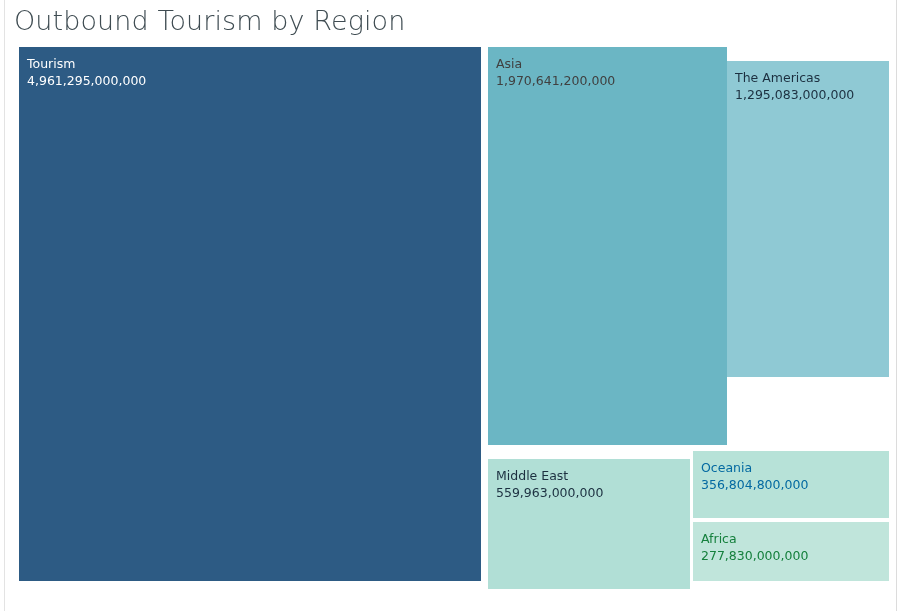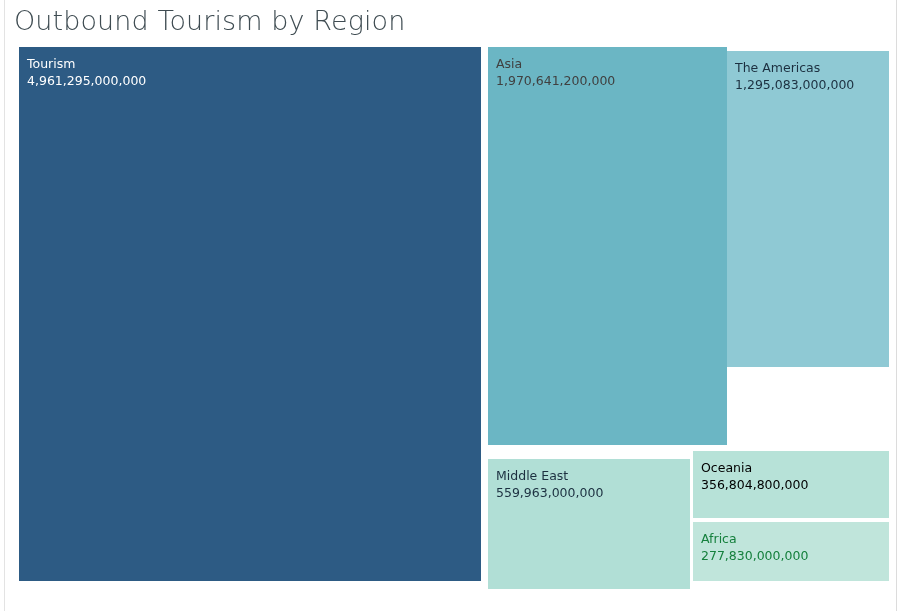--- a/index.html
+++ b/index.html
@@ -67,21 +67,21 @@
   .tile-value {
     display: block;
   }
 
   .dark-text .tile-label { color: #1c3040; }
   .light-text .tile-label { color: #ffffff; }
 
   
   #tile-europe       { left: 4px;   top: 0px;   width: 462px; height: 534px; }
   #tile-asia         { left: 473px; top: 0px;   width: 239px; height: 398px; }
-  #tile-americas     { left: 712px; top: 4px;   width: 162px; height: 316px; }
+  #tile-americas     { left: 712px; top: 14px;   width: 162px; height: 316px; }
   #tile-middle-east  { left: 473px; top: 404px; width: 202px; height: 130px; }
   #tile-oceania      { left: 678px; top: 404px; width: 196px; height: 67px; }
   #tile-africa       { left: 678px; top: 475px; width: 196px; height: 59px; }
 </style>
 </head>
 <body>
 
 <div class="viz-card">
 
   <div class="viz-title">Outbound Tourism by Region</div>
@@ -110,21 +110,21 @@
     </div>
 
     <div class="tile dark-text" id="tile-middle-east" style="background-color: rgb(177, 223, 214); margin-top: 8px;">
       <div class="tile-label" style="color: rgb(28, 48, 64);">
         <span class="tile-name">Middle East</span>
         <span class="tile-value">559,963,000,000</span>
       </div>
     </div>
 
     <div class="tile dark-text" id="tile-oceania" style="background-color: rgb(183, 226, 216);">
-      <div class="tile-label" style="color: #000000;">
+      <div class="tile-label" style="color: #0369a1;">
         <span class="tile-name">Oceania</span>
         <span class="tile-value">356,804,800,000</span>
       </div>
     </div>
 
     <div class="tile dark-text" id="tile-africa" style="background-color: rgb(192, 229, 219);">
       <div class="tile-label" style="color: #15803d;">
         <span class="tile-name">Africa</span>
         <span class="tile-value">277,830,000,000</span>
       </div>

